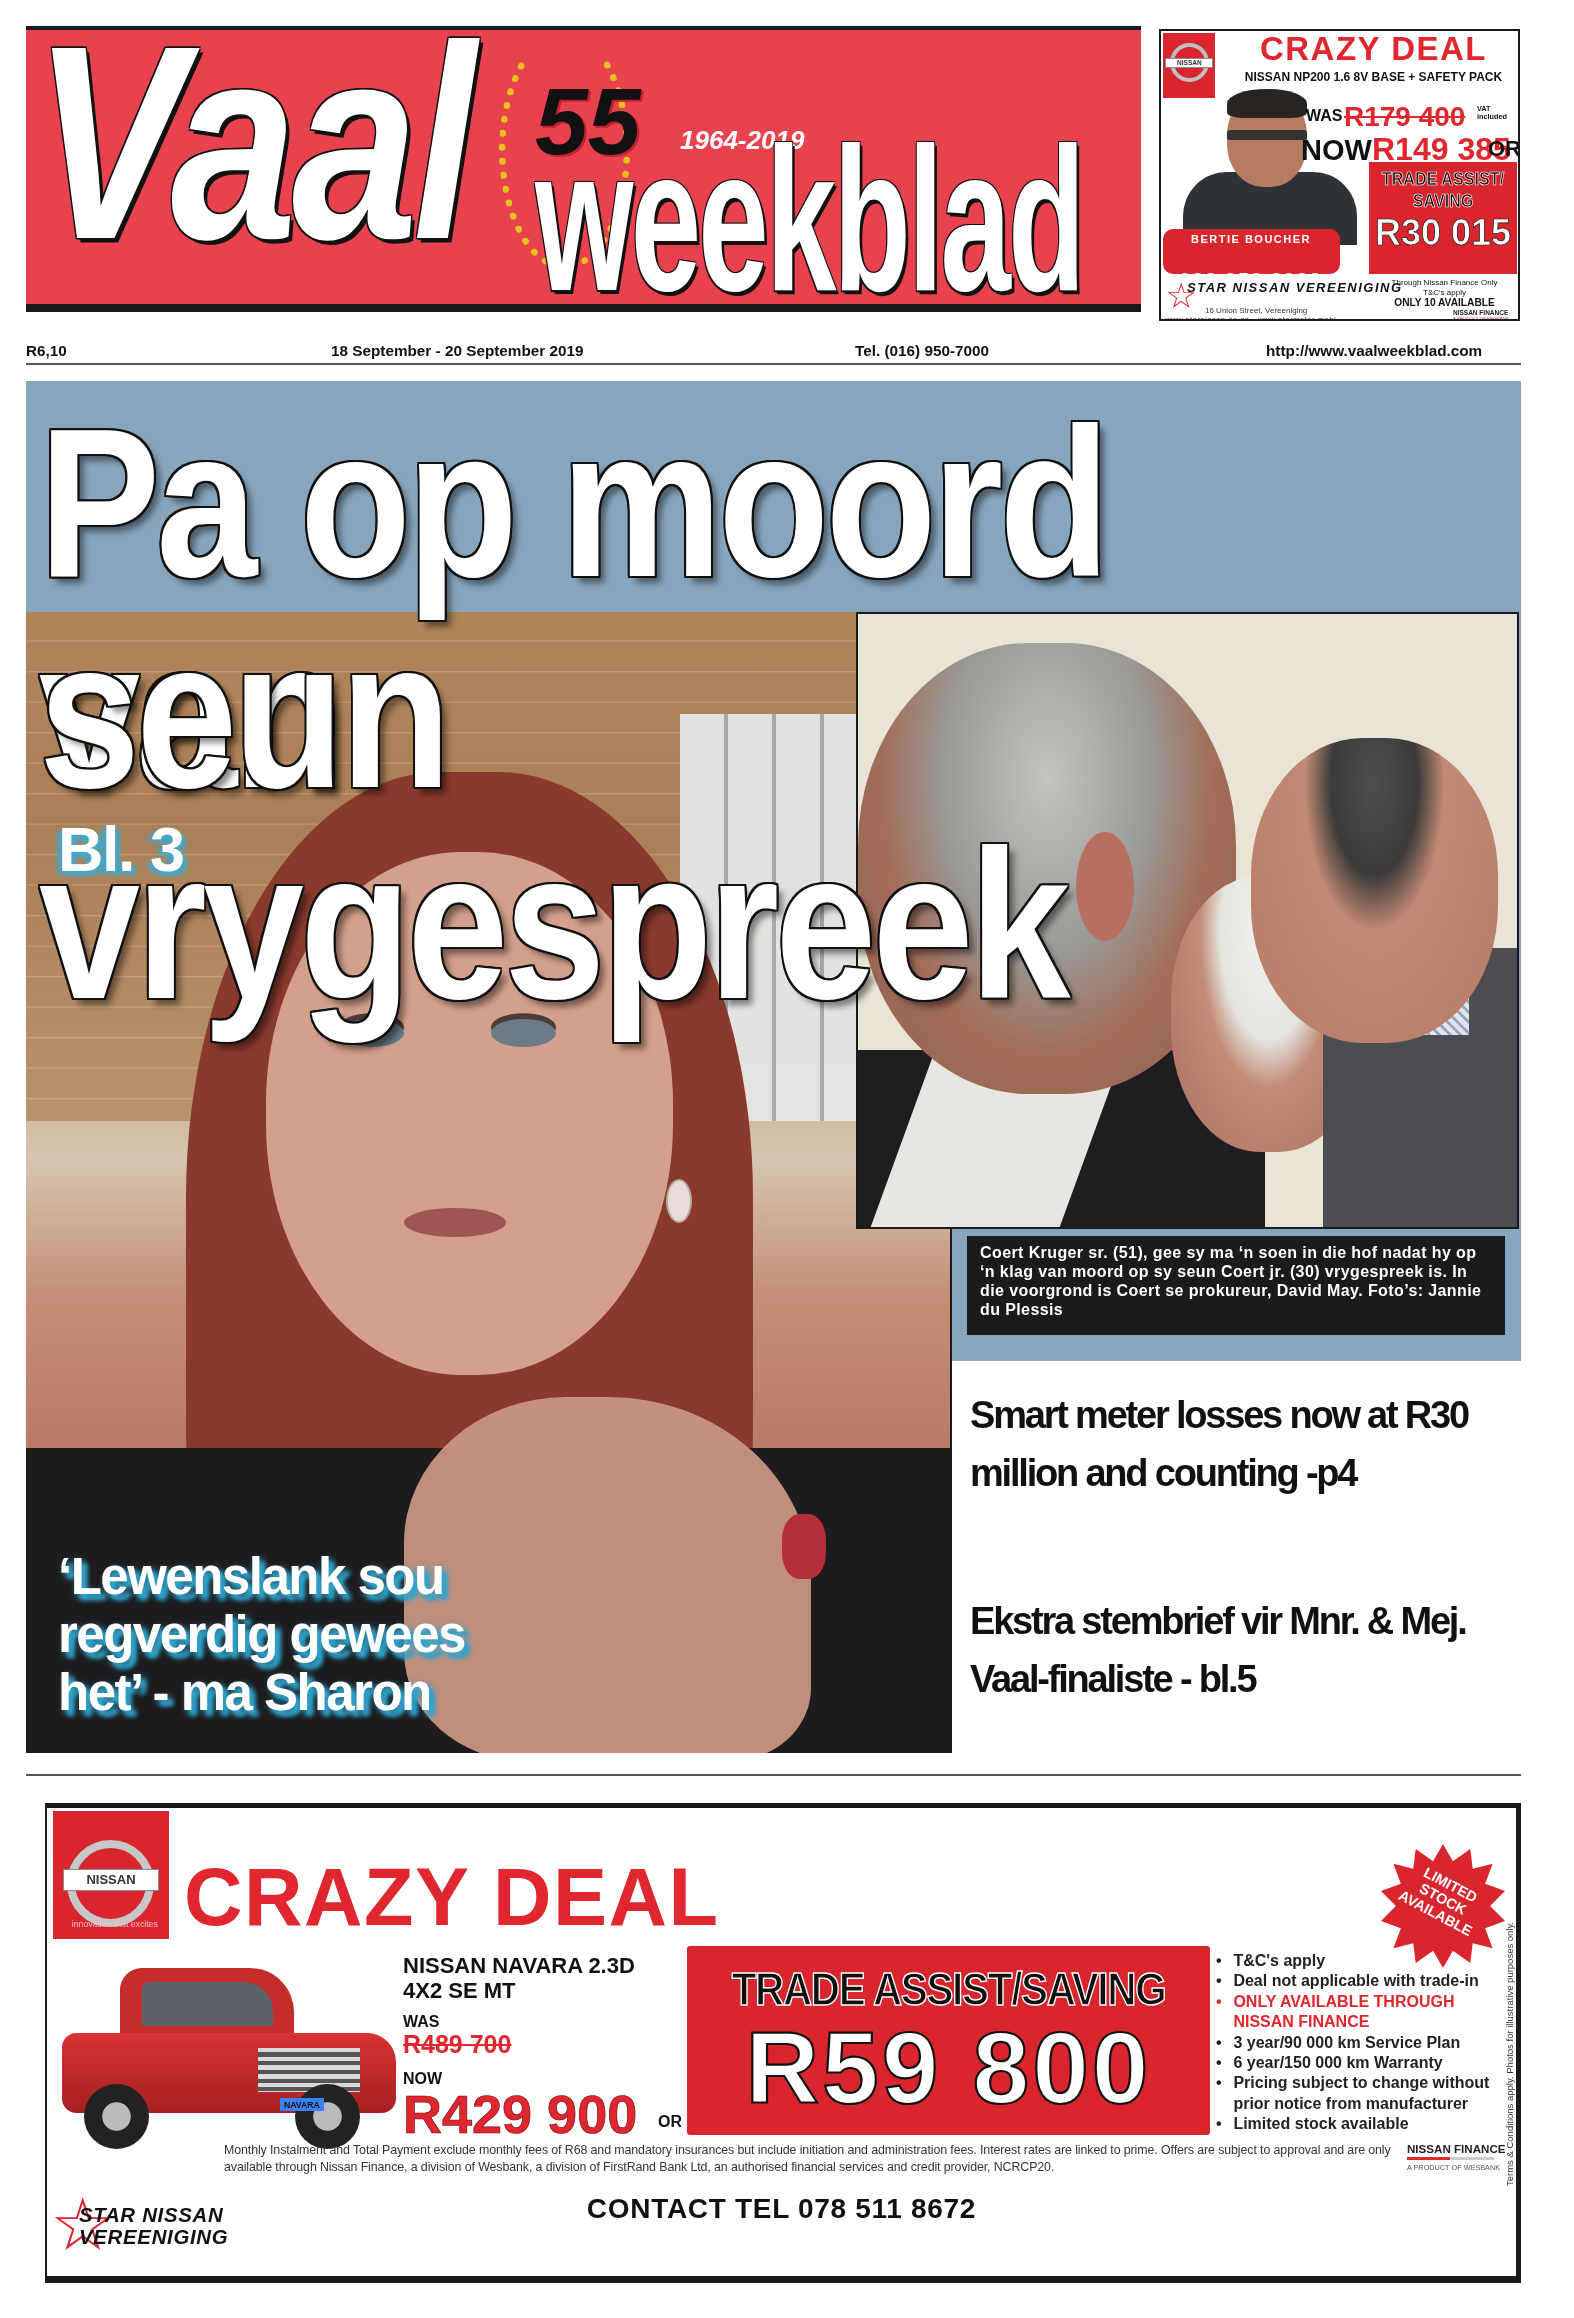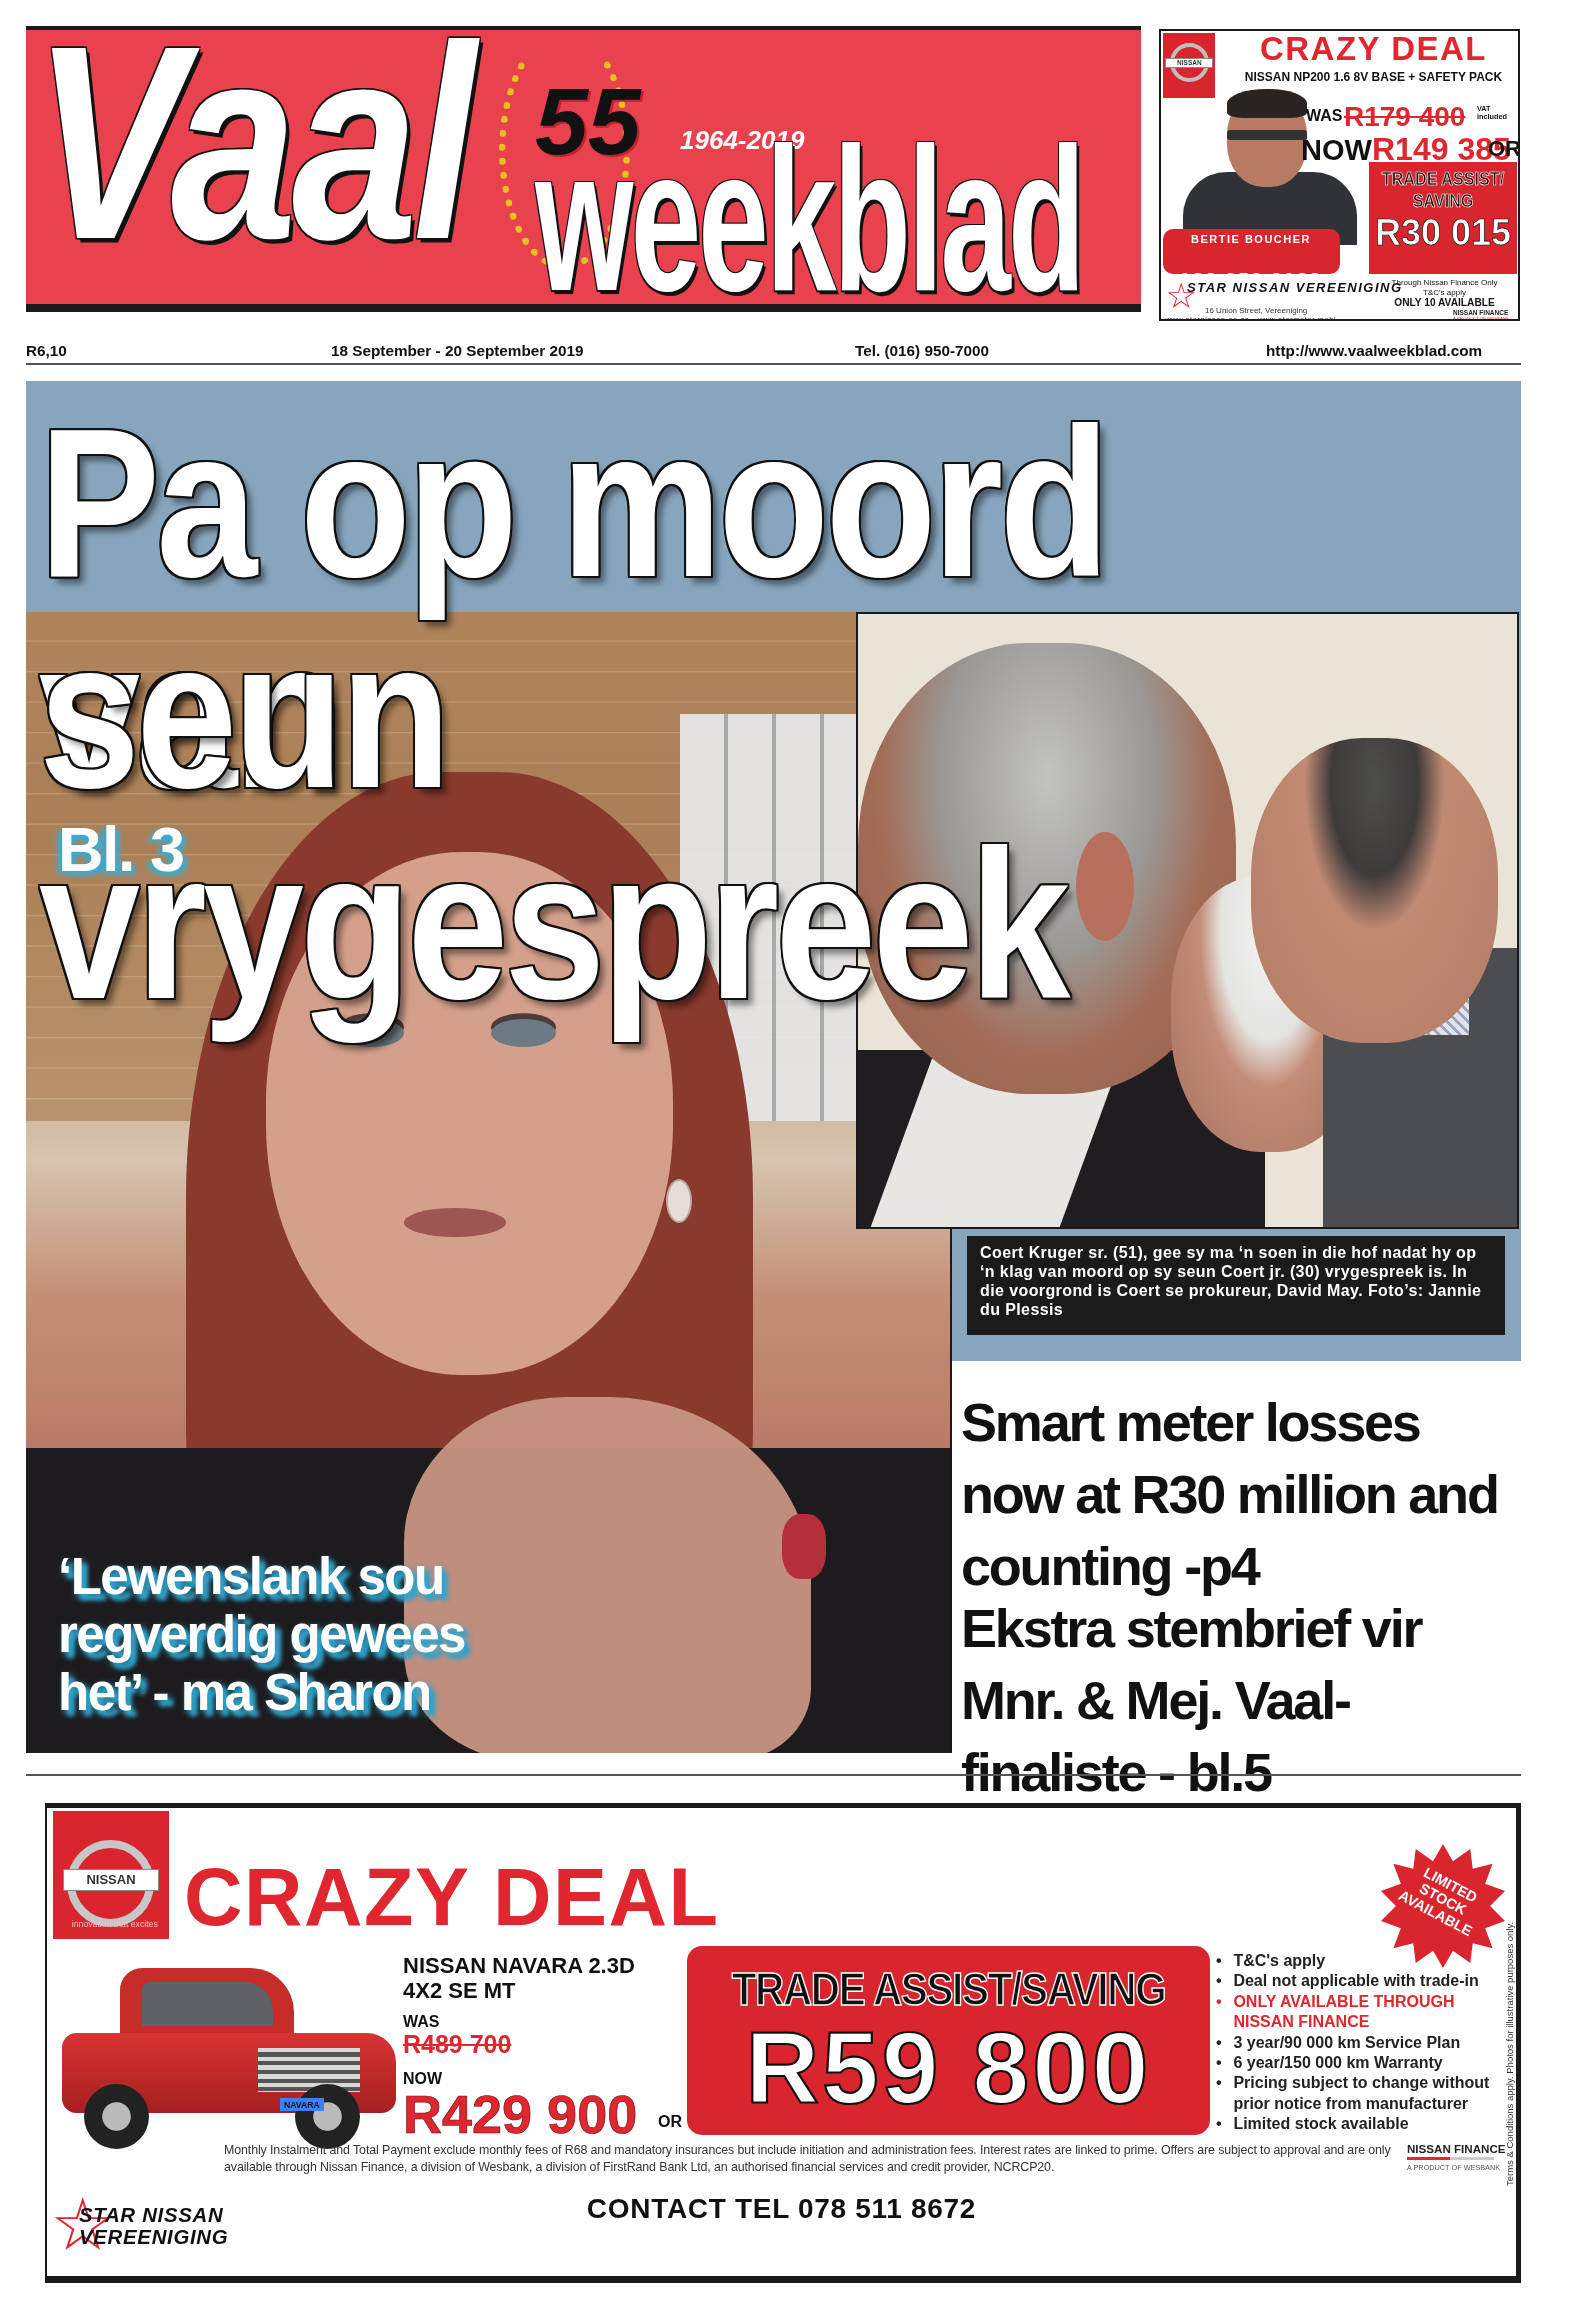--- a/index.html
+++ b/index.html
@@ -87,21 +87,21 @@
     text-shadow: -2.2px -2.2px 0 #111, 2.2px -2.2px 0 #111, -2.2px 2.2px 0 #111, 2.2px 2.2px 0 #111, 0 -2.2px 0 #111, 0 2.2px 0 #111, -2.2px 0 0 #111, 2.2px 0 0 #111, 7.3px 7.3px 7.3px rgba(0,0,0,0.45); }
   #headline-1 { left: 39px; top: 398px; font-size: 211px; transform: scaleX(0.86); transform-origin: left top; }
   #headline-2 { left: 39px; top: 609px; font-size: 211px; transform: scaleX(0.86); transform-origin: left top; }
 
   #bl3 { left: 58px; top: 813px; font-size: 63px; font-weight: 700; color: #fff; letter-spacing: -1.5px; text-shadow: 4.4px 4.4px 4.4px #3ea9d0, -4.4px 2.9px 5.8px #3ea9d0; }
 
   #quote { left: 58px; top: 1512px; width: 407px; font-size: 51px; font-weight: 700; color: #fff; line-height: 58px; letter-spacing: -1.5px; text-shadow: 5.8px 5.8px 4.4px #2fa3cc, 2.9px 2.9px 7.3px #2fa3cc; margin-top: 36px; }
 
   
   #side-stories { left: 954px; top: 1361px; width: 567px; height: 398px; background: #fff; }
-  .side-head { position: absolute; left: 7px; font-size: 54px; font-weight: 700; line-height: 72px; letter-spacing: -2.2px; color: #111; width: 553px; }
+  .side-head { position: absolute; left: 16px; font-size: 38px; font-weight: 700; line-height: 58px; letter-spacing: -2.2px; color: #111; width: 553px; }
   #side-1 { top: 25px; }
   #side-2 { top: 231px; }
 
   #rule-mid { left: 26px; top: 1774px; width: 1495px; height: 2.2px; background: #555; }
 
   
   #bottom-ad { left: 45px; top: 1803px; width: 1476px; height: 480px; border-top: 5.8px solid #1a1a1a; border-bottom: 7.3px solid #1a1a1a; border-right: 5.8px solid #1a1a1a; border-left: 2.2px solid #1a1a1a; background: #fff; overflow: hidden; }
   #bottom-ad .nissan-box { position: absolute; left: 5.8px; top: 2.9px; width: 116px; height: 128px; background: #d9262e; }
   #bottom-ad .nissan-ring { position: absolute; left: 14.5px; top: 29px; width: 87px; height: 87px; border-radius: 50%; border: 8.7px solid #c7c7c7; }
   #bottom-ad .nissan-bar { position: absolute; left: 10.2px; top: 58px; width: 96px; height: 22px; background: #fff; border: 1.5px solid #888; font-size: 13px; font-weight: 900; text-align: center; line-height: 19px; color: #333; }
@@ -115,21 +115,21 @@
   #bottom-ad .or { position: absolute; left: 611px; top: 305px; font-size: 16px; font-weight: 900; }
   #bottom-ad .truck { position: absolute; left: 14.5px; top: 145px; width: 334px; height: 196px; }
   #bottom-ad .truck .cab { position: absolute; left: 58px; top: 14.5px; width: 174px; height: 87px; background: #c62c2a; border-radius: 22px 44px 0 0; }
   #bottom-ad .truck .win { position: absolute; left: 80px; top: 29px; width: 131px; height: 44px; background: #5d6268; border-radius: 7.3px 29px 0 0; }
   #bottom-ad .truck .hull { position: absolute; left: 0; top: 80px; width: 334px; height: 80px; background: linear-gradient(180deg, #d73432, #a71f20); border-radius: 14.5px 29px 14.5px 14.5px; }
   #bottom-ad .truck .grille { position: absolute; left: 196px; top: 95px; width: 102px; height: 44px; background: repeating-linear-gradient(180deg, #d9d9d9 0 4.4px, #555 4.4px 8.7px); }
   #bottom-ad .truck .wheel1 { position: absolute; left: 22px; top: 131px; width: 65px; height: 65px; border-radius: 50%; background: radial-gradient(circle, #bbb 0 30%, #222 32% 100%); }
   #bottom-ad .truck .wheel2 { position: absolute; left: 233px; top: 131px; width: 65px; height: 65px; border-radius: 50%; background: radial-gradient(circle, #bbb 0 30%, #222 32% 100%); }
   #bottom-ad .truck .badge { position: absolute; left: 218px; top: 145px; font-size: 8.7px; font-weight: 900; background: #3b82f6; padding: 1.5px 4.4px; }
 
-  #bottom-ad .trade-box { position: absolute; left: 640px; top: 138px; width: 523px; height: 189px; background: #d9262e; border-radius: 15px; text-align: center; }
+  #bottom-ad .trade-box { position: absolute; left: 640px; top: 138px; width: 523px; height: 189px; background: #d9262e; border-radius: 3px; text-align: center; }
   #bottom-ad .trade-box .t1 { font-size: 47px; font-weight: 900; color: #111; line-height: 51px; margin-top: 17.4px; letter-spacing: -1.5px; transform: scaleX(0.86); -webkit-text-stroke: 1.5px #fff; }
   #bottom-ad .trade-box .t2 { font-size: 102px; font-weight: 900; color: #fff; line-height: 109px; -webkit-text-stroke: 2.2px #111; letter-spacing: 2.9px; }
 
   #bottom-ad .burst { position: absolute; left: 1334px; top: 36px; width: 124px; height: 124px; background: #d9262e;
     clip-path: polygon(50% 0%, 58% 14%, 72% 4%, 74% 20%, 90% 16%, 84% 32%, 100% 38%, 88% 50%, 100% 62%, 84% 68%, 90% 84%, 74% 80%, 72% 96%, 58% 86%, 50% 100%, 42% 86%, 28% 96%, 26% 80%, 10% 84%, 16% 68%, 0% 62%, 12% 50%, 0% 38%, 16% 32%, 10% 16%, 26% 20%, 28% 4%, 42% 14%); }
   #bottom-ad .burst-text { position: absolute; left: 1345px; top: 67px; width: 102px; text-align: center; color: #fff; font-size: 14.5px; font-weight: 900; line-height: 16px; transform: rotate(28deg); }
 
   #bottom-ad .bullets { position: absolute; left: 1166px; top: 143px; width: 305px; list-style: none; font-size: 16px; font-weight: 700; line-height: 20.4px; color: #222; }
   #bottom-ad .bullets li { position: relative; padding-left: 20.4px; }
   #bottom-ad .bullets li::before { content: "•"; position: absolute; left: 2.9px; }

